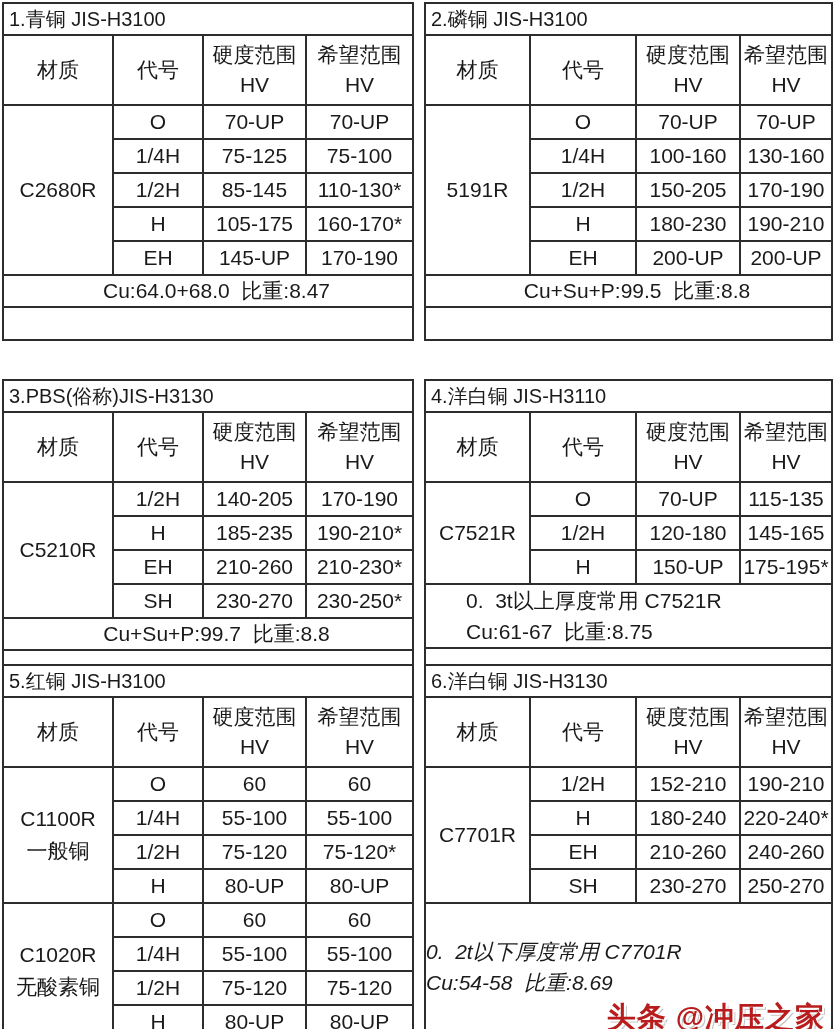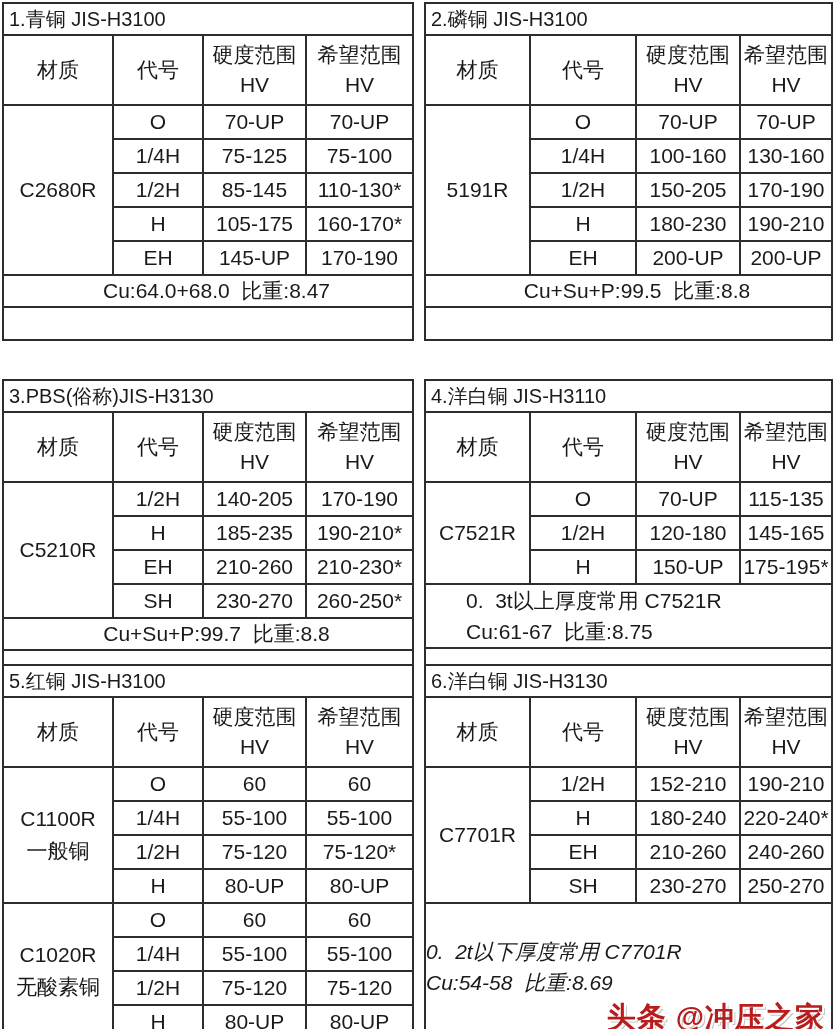--- a/index.html
+++ b/index.html
@@ -258,21 +258,21 @@
         <td>190-210*</td>
       </tr>
       <tr class="r-data">
         <td>EH</td>
         <td>210-260</td>
         <td>210-230*</td>
       </tr>
       <tr class="r-data">
         <td>SH</td>
         <td>230-270</td>
-        <td>260-250*</td>
+        <td>230-250*</td>
       </tr>
       <tr class="r-note">
             <td colspan="4">Cu+Su+P:99.7  比重:8.8</td>
           </tr>
       <tr class="r-blank">
             <td colspan="4"></td>
           </tr>
     </tbody>
       </table>
   </div>

